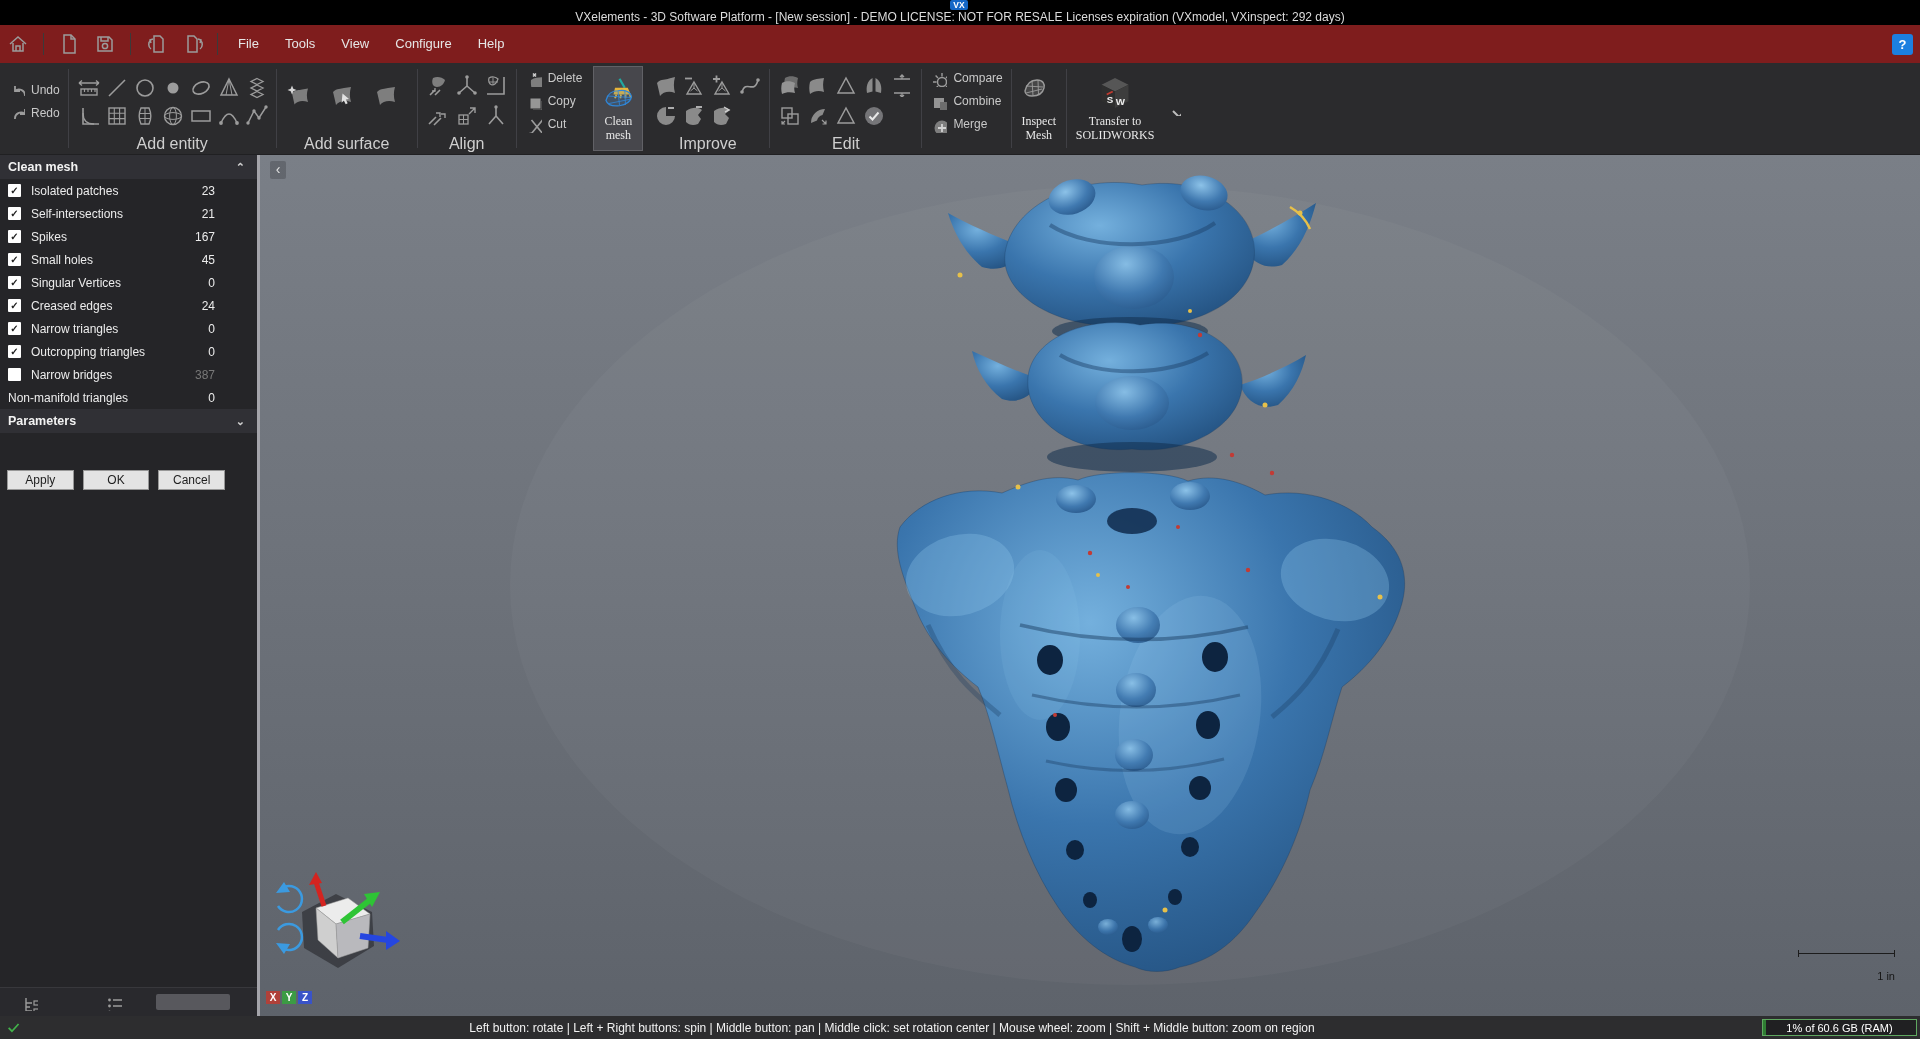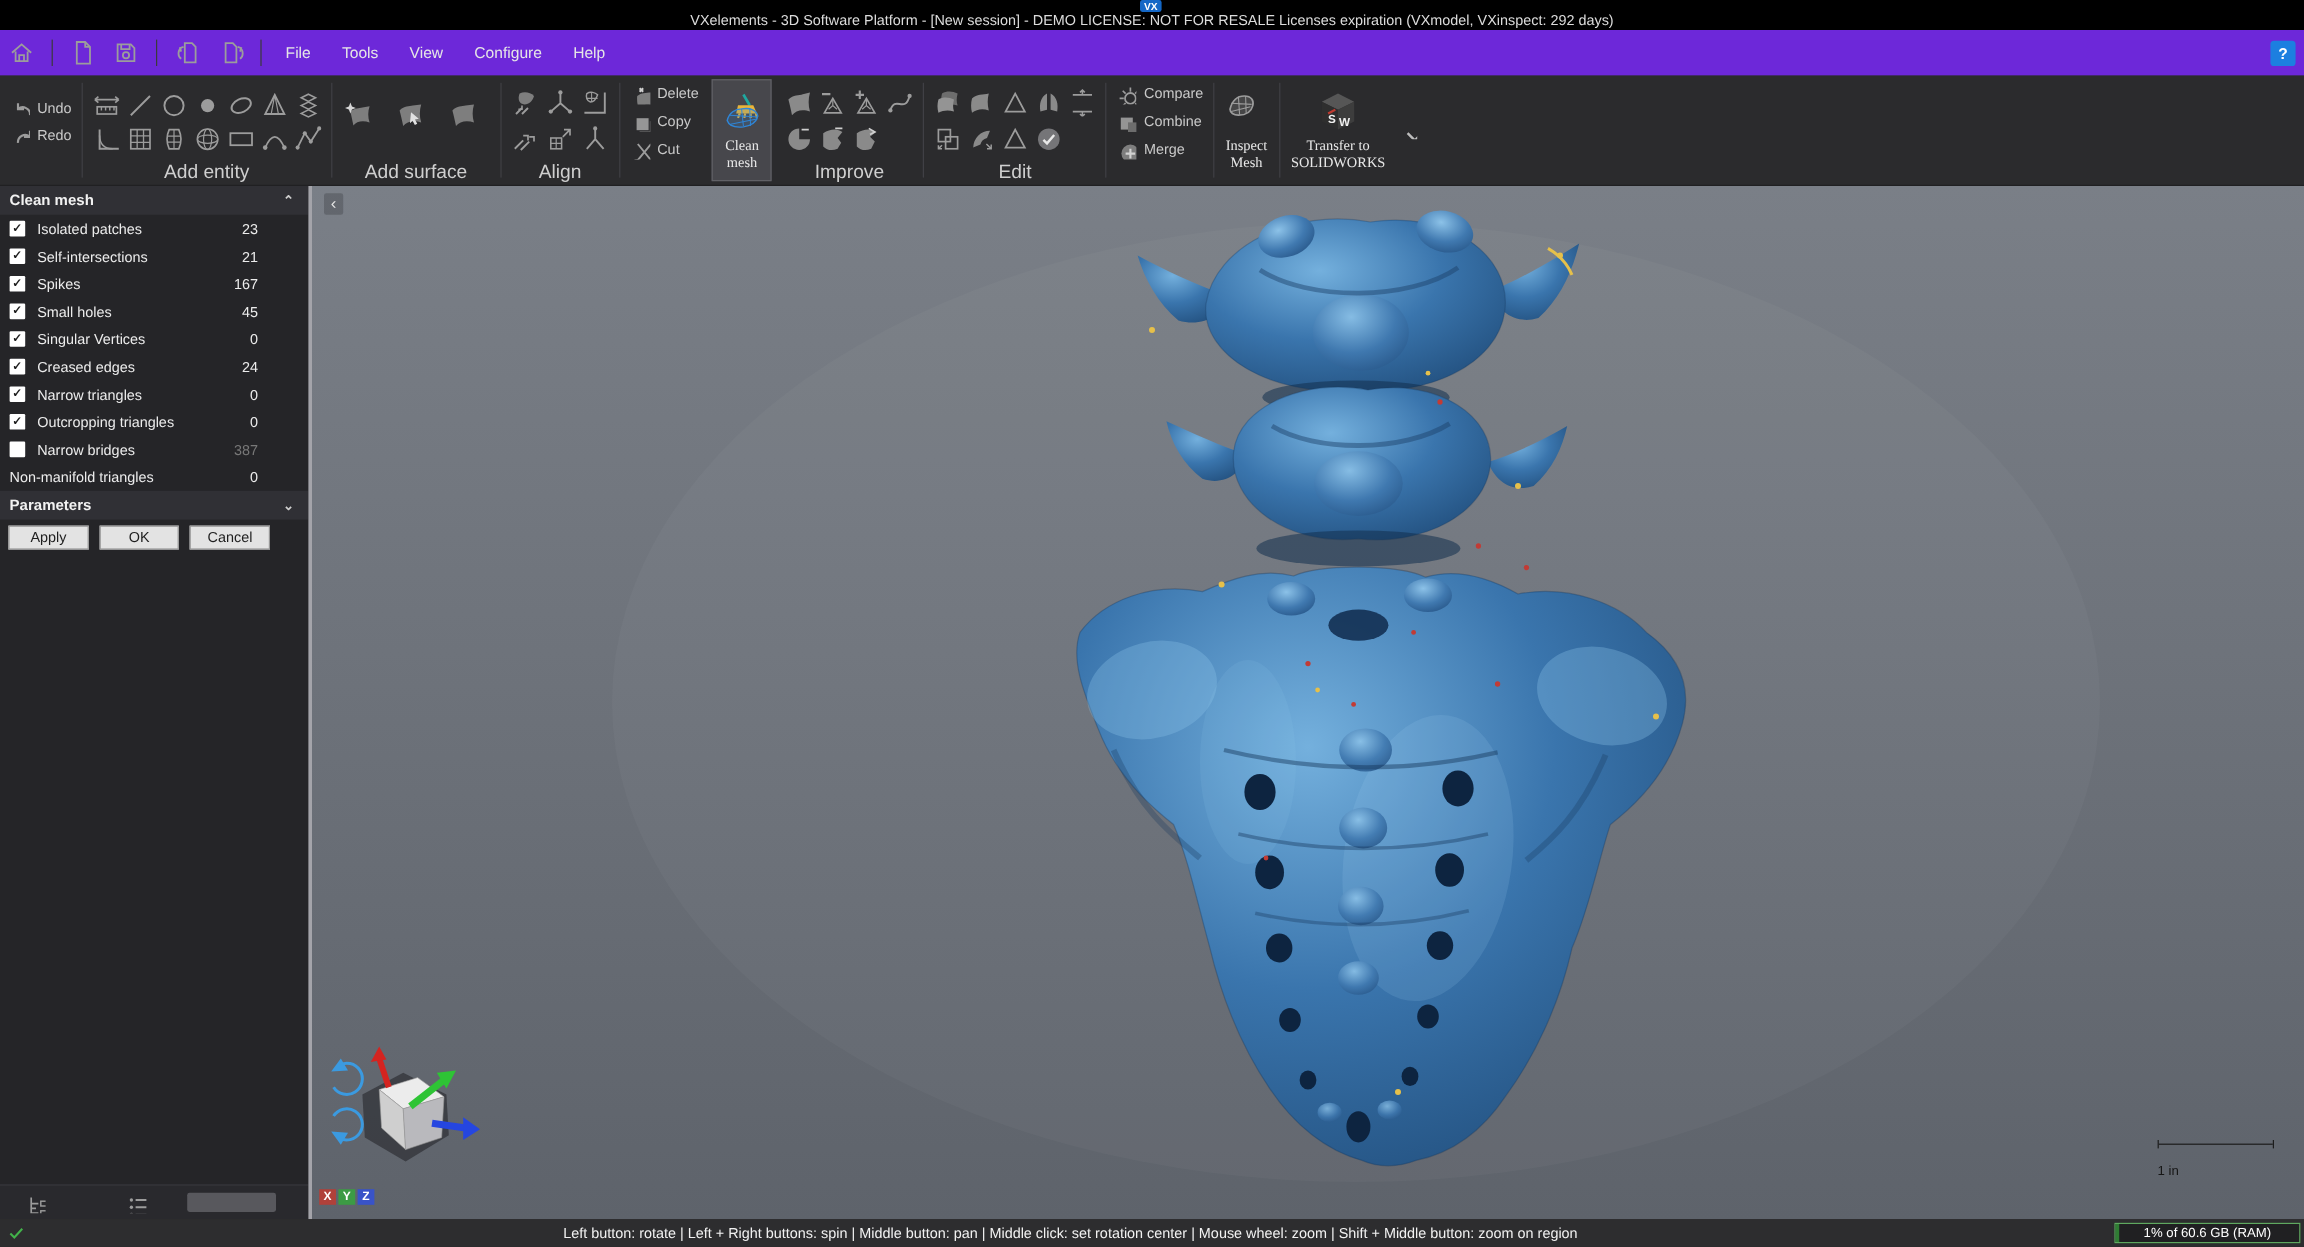--- a/index.html
+++ b/index.html
@@ -14,21 +14,21 @@
     display:flex; align-items:center; color:#dcdcdc; font-size:12px;flex-direction:column; }
   .vx-logo { width:18px; height:15px; margin:0 7px 0 5px; background:#1467c6; border-radius:2px;
     color:#fff; font-size:8.5px; font-weight:bold; display:flex; align-items:center; justify-content:center; }
   .tb-title { white-space:nowrap; }
   .win-btns { margin-left:auto; display:flex; height:25px; }
   .win-btn { width:46px; height:25px; display:flex; align-items:center; justify-content:center; }
   .glyph-min { width:10px; height:1px; background:#d8d8d8; }
   .glyph-max { width:9px; height:9px; border:1px solid #d8d8d8; }
   .glyph-close { color:#d8d8d8; font-size:15px; line-height:15px; }
   
-  .menubar { position:absolute; left:0; top:25px; width:100%; height:38px; background:#6d28d9;
+  .menubar { position:absolute; left:0; top:25px; width:100%; height:38px; background:#7f1d1d;
     display:flex; align-items:center; }
   .qicon { width:30px; height:30px; display:flex; align-items:center; justify-content:center; margin:0 3px; }
   .qicon svg { width:24px; height:24px; }
   .msep { width:1px; height:22px; background:#3a3a3a; margin:0 7px; }
   .menu-item { padding:0 13px; font-size:13px; color:#e6e6e6; height:38px; line-height:38px; }
   .help-btn { margin-left:auto; margin-right:7px; width:21px; height:21px; background:#1c7fe0; border-radius:3px;
     color:#fff; font-weight:bold; font-size:13px; display:flex; align-items:center; justify-content:center; }
   
   .ribbon { position:absolute; left:0; top:63px; width:100%; height:92px; background:#2b2b2d;
     display:flex; align-items:stretch; border-bottom:1px solid #202022; }
@@ -59,21 +59,21 @@
   .panel-header { height:24px; background:#303035; display:flex; align-items:center; padding:0 12px 0 8px;
     font-size:12.5px; font-weight:bold; color:#f2f2f2; }
   .panel-header .hchev { margin-left:auto; color:#cfcfcf; font-size:11px; }
   .prow { height:23px; display:flex; align-items:center; padding-left:8px; padding-right:42px; }
   .cbox { width:13px; height:13px; background:#fff; border-radius:1px; font-size:10px; font-weight:bold;
     color:#1c1c1c; text-align:center; line-height:13px; flex:0 0 13px; }
   .plabel { margin-left:10px; font-size:12px; color:#ececec; white-space:nowrap; }
   .prow.nocheck .plabel { margin-left:0; }
   .pcount { margin-left:auto; font-size:12px; color:#ececec; }
   .pcount.dim { color:#787878; }
-  .btnrow { display:flex; gap:9px; padding:5px 32px 5px 7px; }
+  .btnrow { display:flex; gap:9px; padding:5px 32px 5px 7px;margin-top:32px; }
   .pbtn { flex:1; height:20px; background:#e3e3e3; border:1px solid #979797; font-size:12px; color:#1e1e1e;
     text-align:center; line-height:18px; font-family:"Liberation Sans",sans-serif; }
   
   .left-strip { position:absolute; left:0; top:987px; width:257px; height:29px; background:#29292d;
     border-top:1px solid #38383c; display:flex; align-items:center; }
   .strip-ic { width:26px; height:22px; display:flex; align-items:center; justify-content:center; }
   .strip-ic svg { width:17px; height:17px; }
   .strip-thumb { width:74px; height:16px; background:#58585d; border-radius:2px; margin-left:30px; }
   .vdivider { position:absolute; left:257px; top:155px; width:3px; height:861px; background:#a4a4aa; }
   
@@ -82,21 +82,21 @@
   .collapse-btn { position:absolute; left:10px; top:6px; width:16px; height:18px; border-radius:2px;
     background:rgba(20,20,25,.22); color:#e4e4e4; font-size:14px; line-height:17px; text-align:center; z-index:5; }
   .spine-svg { position:absolute; left:0; top:0; }
   .navcube { position:absolute; left:2px; bottom:26px; width:150px; height:120px; }
   .xyz { position:absolute; left:6px; bottom:12px; display:flex; gap:2px; z-index:4; }
   .xyz span { width:14px; height:13px; color:#fff; font-size:10px; font-weight:bold; text-align:center; line-height:13px; }
   .xbox { background:#b0413a; } .ybox { background:#3c9b44; } .zbox { background:#3953c8; }
   .scalebar { position:absolute; right:25px; bottom:34px; width:97px; }
   .scaleline { height:7px; border-left:1px solid #1c1c1c; border-right:1px solid #1c1c1c; position:relative; }
   .scaleline::after { content:""; position:absolute; left:0; right:0; top:3px; height:1px; background:#1c1c1c; }
-  .scalelabel { font-size:11px; color:#161616; margin-top:13px; }
+  .scalelabel { text-align:right; font-size:11px; color:#161616; margin-top:13px; }
   
   .statusbar { position:absolute; left:0; top:1016px; width:100%; height:23px; background:#2d2d2f;
     display:flex; align-items:center; }
   .status-check { margin-left:6px; width:16px; }
   .status-hints { flex:1; text-align:center; font-size:12px; color:#f2f2f2; white-space:nowrap; }
   .ram-box { margin-right:3px; width:155px; height:17px; border:1px solid #5fa860; position:relative;
     display:flex; align-items:center; justify-content:center; background:#202022; }
   .ram-fill { position:absolute; left:0; top:0; bottom:0; width:2%; background:#2f7d33; }
   .ram-text { position:relative; font-size:11px; color:#fff; white-space:nowrap; }
 </style>

